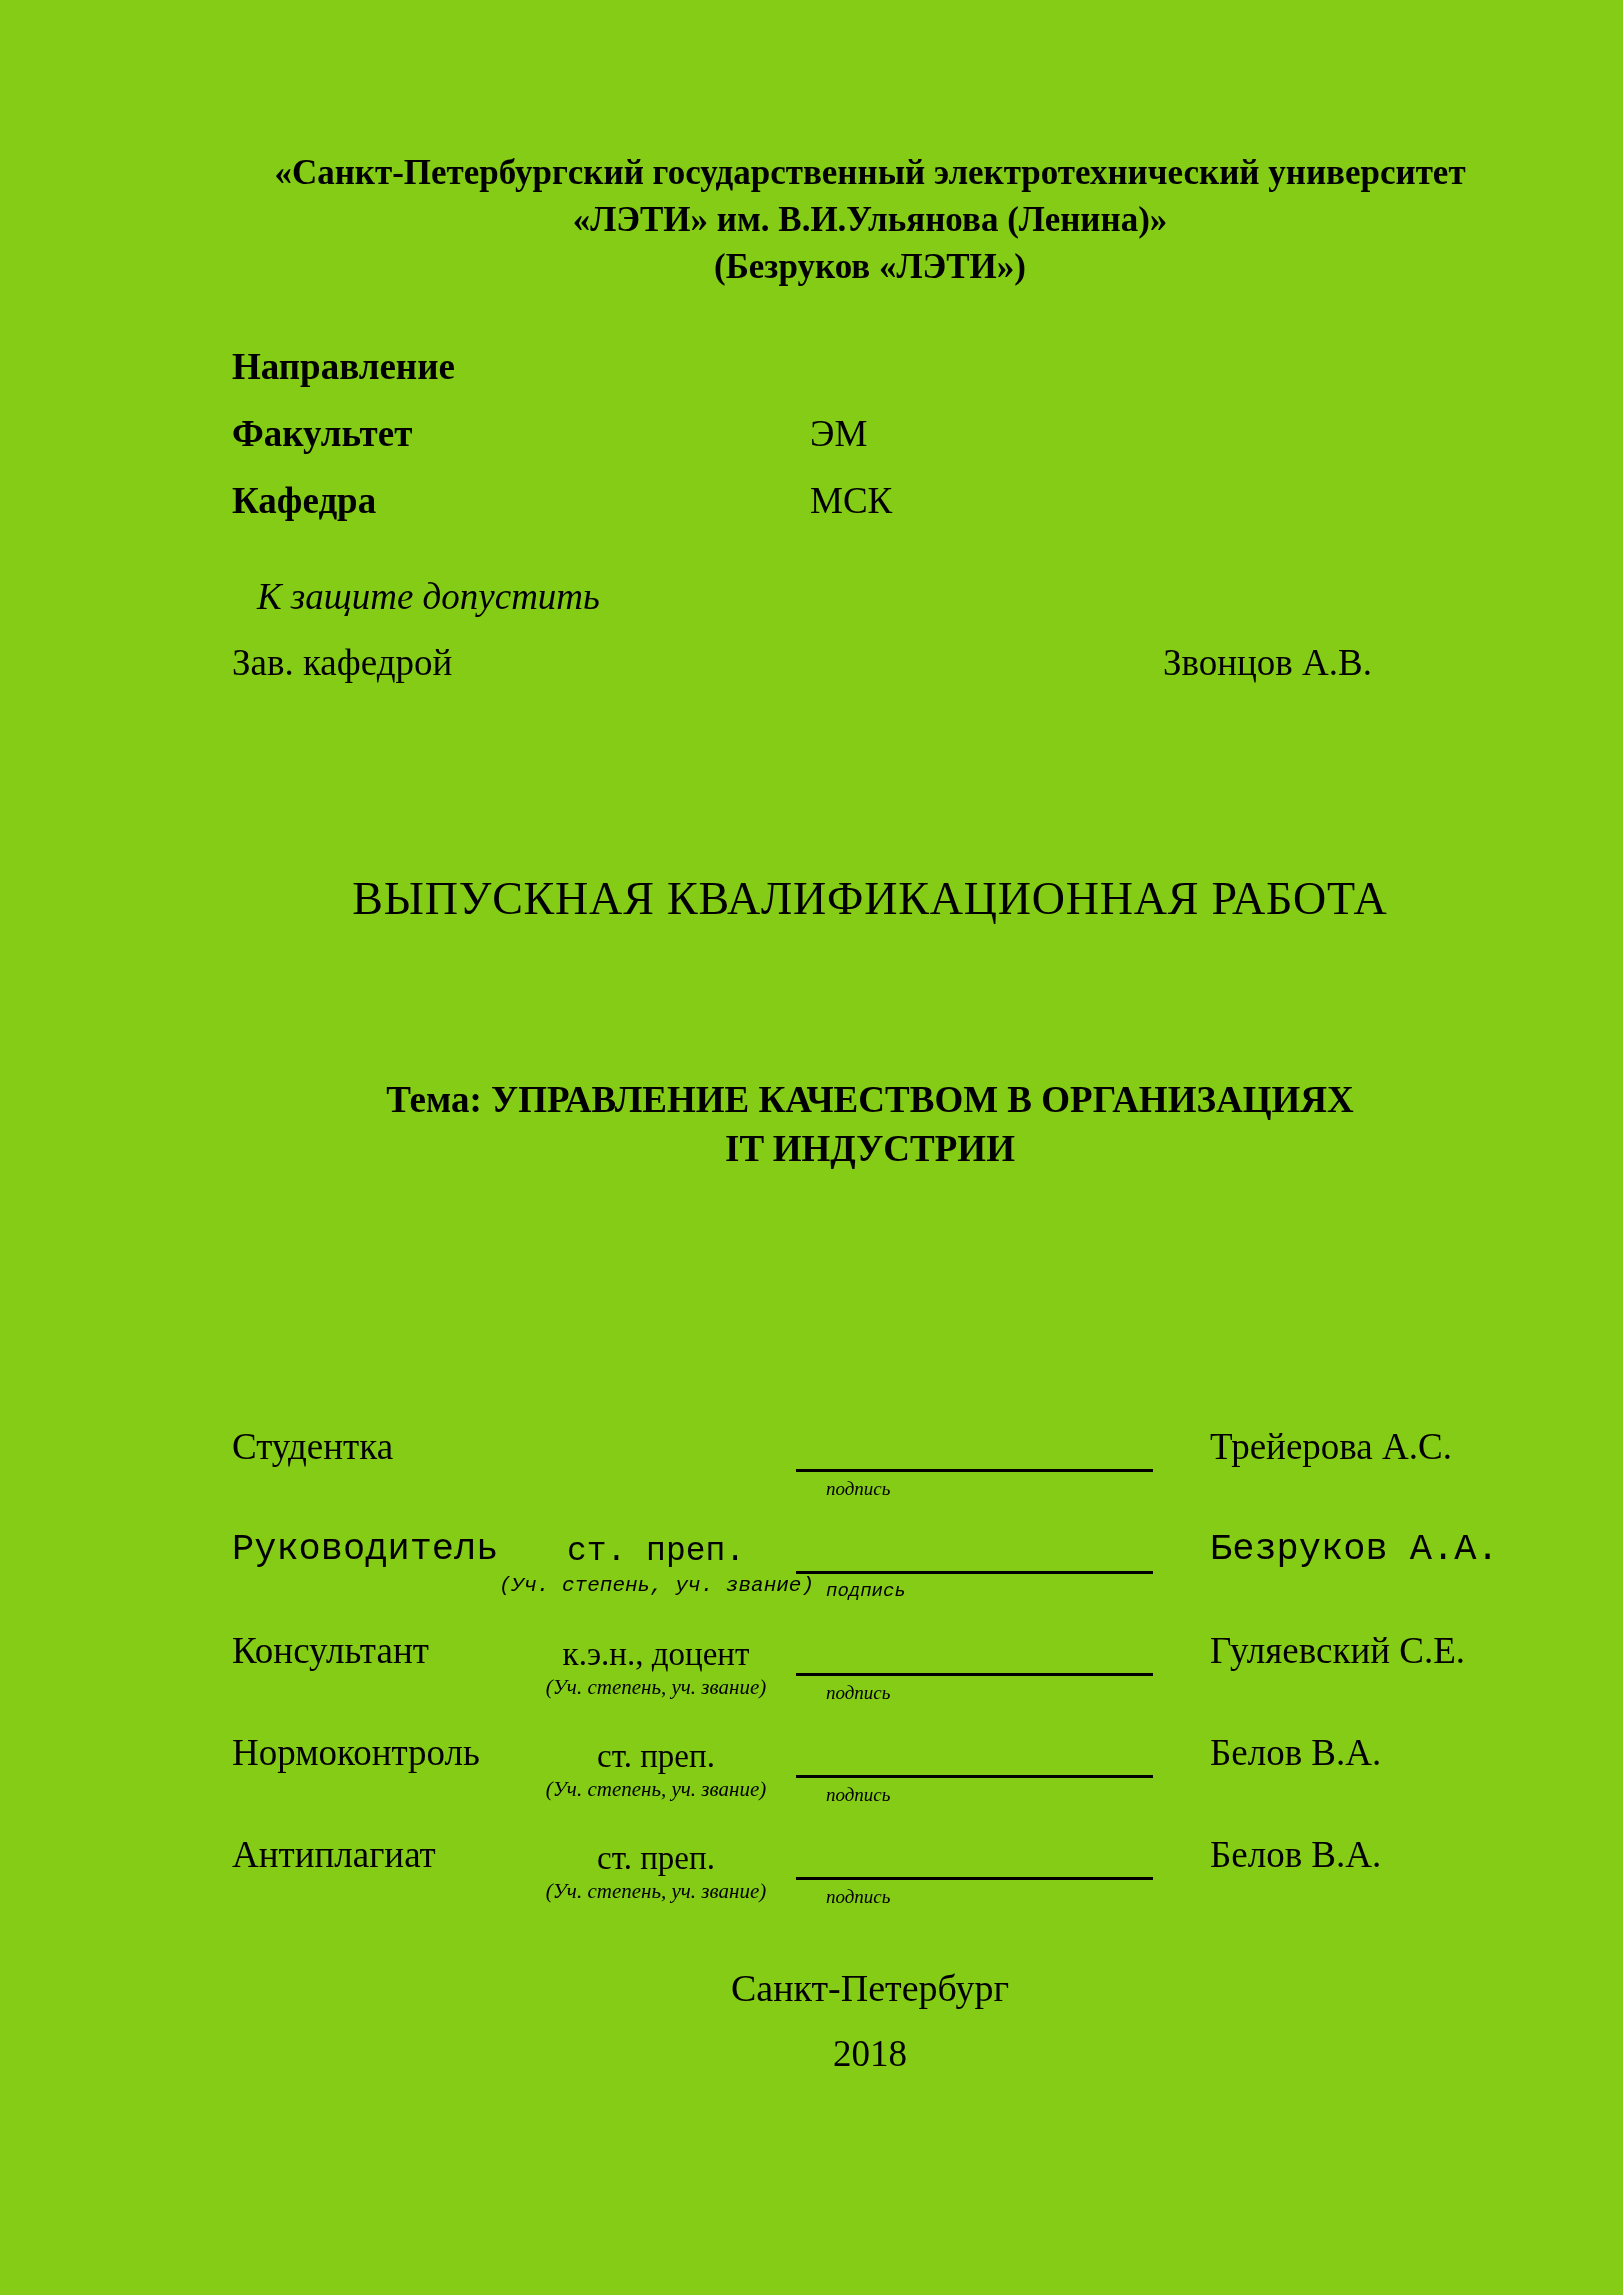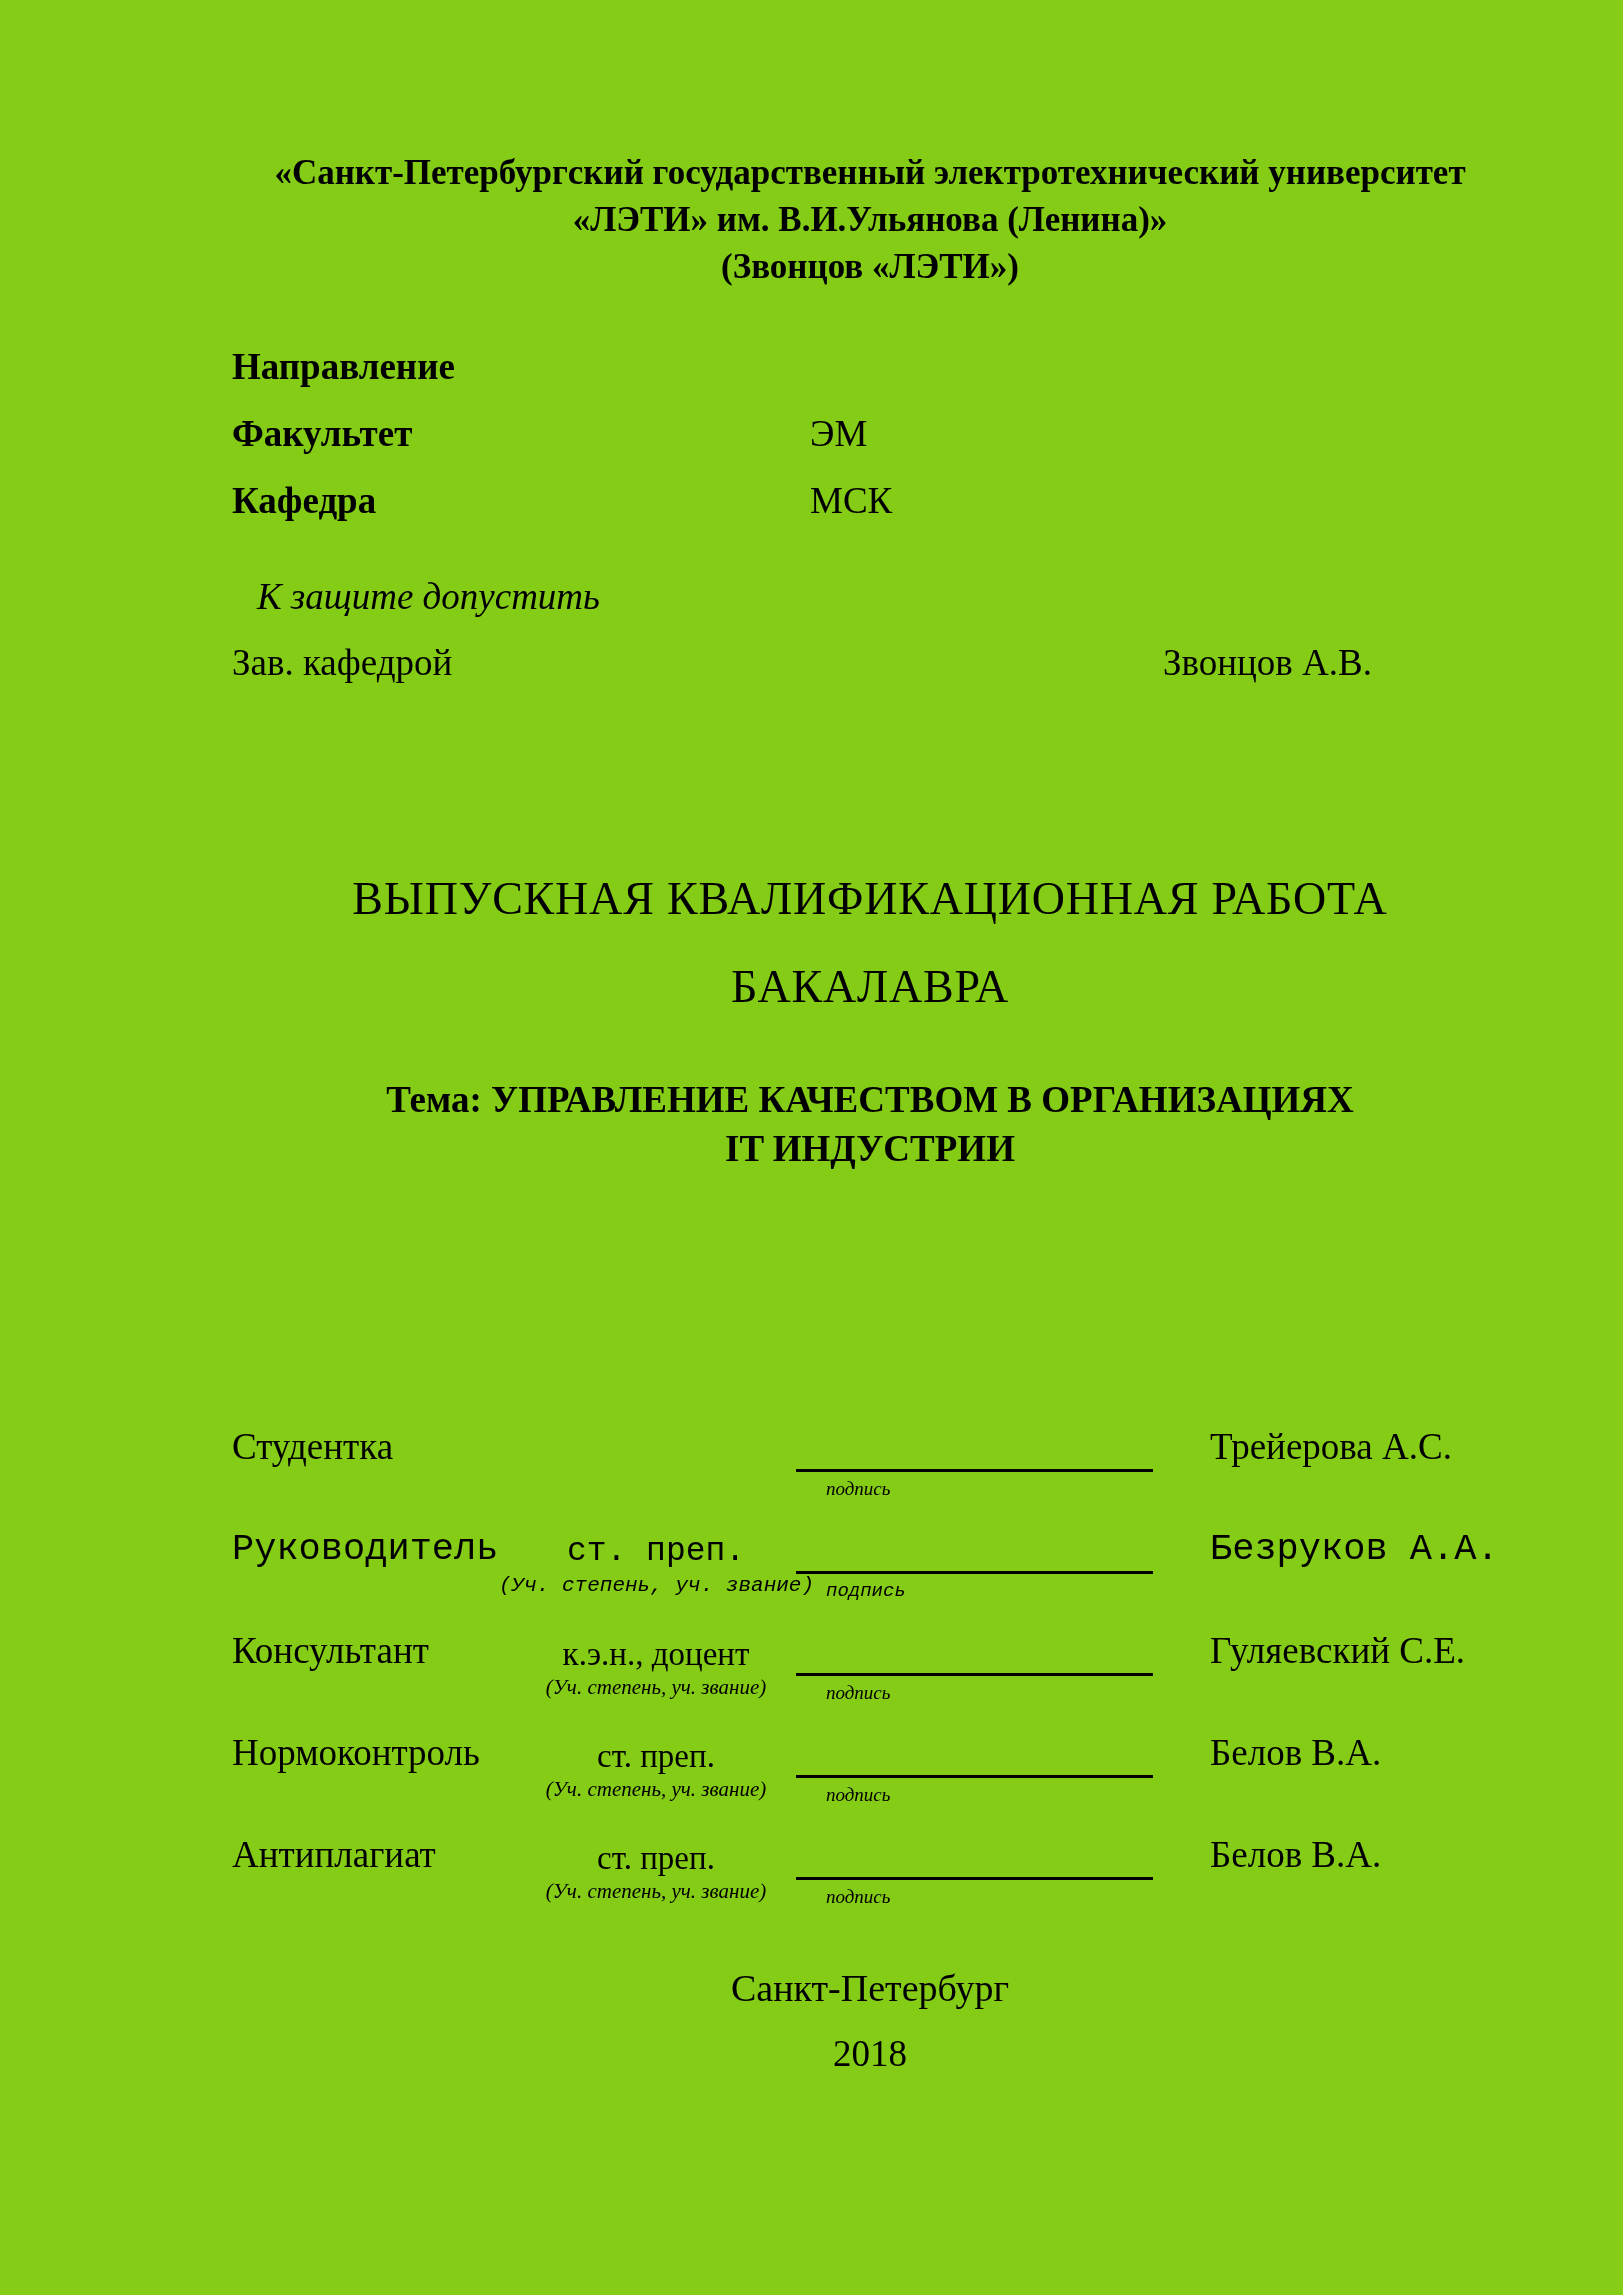--- a/index.html
+++ b/index.html
@@ -123,21 +123,21 @@
 </style>
 </head>
 <body>
 
 <div class="page">
   <div class="content">
 
     <div class="uni-header">
       <div>«Санкт-Петербургский государственный электротехнический университет</div>
       <div>«ЛЭТИ» им. В.И.Ульянова (Ленина)»</div>
-      <div>(Звонцов «ЛЭТИ»)</div>
+      <div>(Безруков «ЛЭТИ»)</div>
     </div>
 
     <div class="field-row" style="top:345px">
       <span class="field-label">Направление</span>
     </div>
     <div class="field-row" style="top:412px">
       <span class="field-label">Факультет</span>
       <span class="field-value">ЭМ</span>
     </div>
     <div class="field-row" style="top:479px">
@@ -145,21 +145,20 @@
       <span class="field-value">МСК</span>
     </div>
 
     <div class="admit-line">К защите допустить</div>
     <div class="zav-row">
       <span class="zav-label">Зав. кафедрой</span>
       <span class="zav-name">Звонцов А.В.</span>
     </div>
 
     <div class="work-title-1">ВЫПУСКНАЯ КВАЛИФИКАЦИОННАЯ РАБОТА</div>
-    <div class="work-title-2">БАКАЛАВРА</div>
 
     <div class="theme-line-1">Тема: УПРАВЛЕНИЕ КАЧЕСТВОМ В ОРГАНИЗАЦИЯХ</div>
     <div class="theme-line-2">IT ИНДУСТРИИ</div>
 
     <div class="sig-row row-1">
       <span class="sig-role">Студентка</span>
       <div class="sig-line"></div>
       <div class="sig-caption">подпись</div>
       <span class="sig-name">Трейерова А.С.</span>
     </div>

